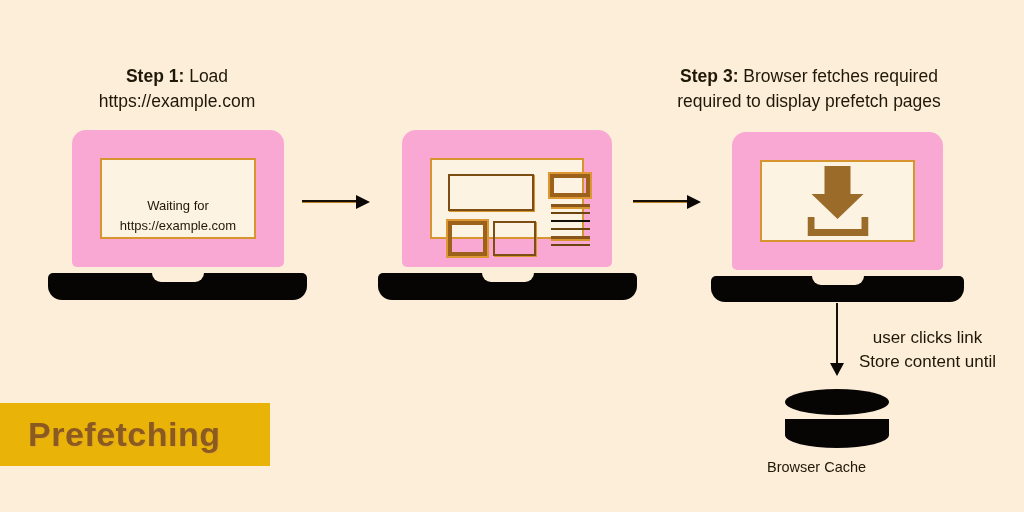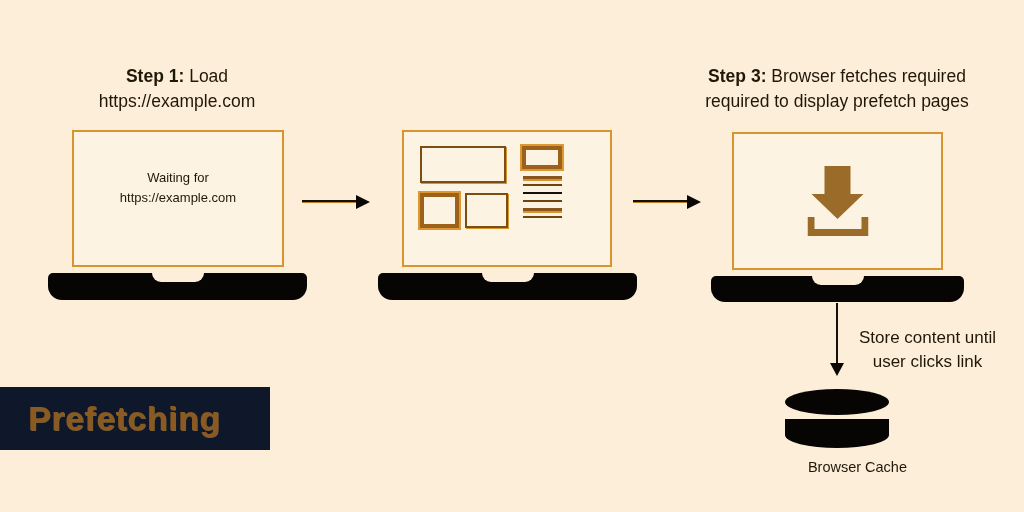--- a/index.html
+++ b/index.html
@@ -13,23 +13,23 @@
 
   
   .step-heading{
     position:absolute;top:64px;text-align:center;
     font-size:17.5px;line-height:1.42;color:#201807;
   }
   .step-heading b{font-weight:bold;}
 
   
   .laptop-frame{
-    position:absolute;background:#22c55e;
+    position:absolute;background:#f9a8d4;
     border-radius:14px 14px 5px 5px;
-    box-sizing:border-box;padding:0;
+    box-sizing:border-box;padding:28px;
   }
   .laptop-screen{
     width:100%;height:100%;background:#fdf3e3;
     border:2px solid #d6952f;box-sizing:border-box;
     position:relative;
   }
   .laptop-base{
     position:absolute;background:#060504;
     border-radius:5px 5px 14px 14px;
   }
@@ -77,44 +77,44 @@
     border-top:13px solid #0a0705;
   }
 
   
   .cache-note{
     position:absolute;left:845px;top:326px;width:165px;
     text-align:center;font-size:17px;line-height:1.42;color:#201807;
   }
   .cache-label{
     position:absolute;left:767px;top:459px;width:140px;
-    text-align:right;font-size:14.5px;color:#201807;
+    text-align:left;font-size:14.5px;color:#201807;
   }
 
   
   .title-box{
-    position:absolute;left:0;top:387px;width:270px;height:63px;
-    background:#0f172a;display:flex;align-items:center;
+    position:absolute;left:0;top:403px;width:270px;height:63px;
+    background:#eab308;display:flex;align-items:center;
   }
   .title-text{
     padding-left:28px;font-size:34px;font-weight:bold;color:#8a5a20;
     text-shadow:1px 1px 0 rgba(216,154,58,.55);
     letter-spacing:.5px;
   }
 </style>
 </head>
 <body>
 
 <div class="canvas">
 
   <div class="step-heading" style="left:61px;width:232px;">
     <div><b>Step 1:</b><span> Load</span></div>
     <div>https://example.com</div>
   </div>
-  <div class="step-heading" style="left:687px;width:300px;">
+  <div class="step-heading" style="left:659px;width:300px;">
     <div><b>Step 3:</b><span> Browser fetches required</span></div>
     <div>required to display prefetch pages</div>
   </div>
 
   <div class="laptop-frame" style="left:72px;top:130px;width:212px;height:137px;">
     <div class="laptop-screen">
       <div class="waiting-text">
         <div>Waiting for</div>
         <div>https://example.com</div>
       </div>
@@ -162,22 +162,22 @@
     </div>
   </div>
   <div class="laptop-base" style="left:711px;top:276px;width:253px;height:26px;">
     <div class="laptop-notch"></div>
   </div>
 
   <div class="v-arrow-line" style="left:836px;top:303px;height:60px;"></div>
   <div class="v-arrow-head" style="left:830px;top:363px;"></div>
 
   <div class="cache-note">
+    <div>user clicks link</div>
     <div>Store content until</div>
-    <div>user clicks link</div>
   </div>
 
   <svg width="112" height="66" viewBox="0 0 112 66" style="position:absolute;left:781px;top:389px;">
     <ellipse cx="56" cy="13" rx="52" ry="13" fill="#060504"></ellipse>
     <path d="M4,30 L108,30 L108,46 A52 13 0 0 1 4,46 Z" fill="#060504"></path>
   </svg>
   <div class="cache-label">Browser Cache</div>
 
   <div class="title-box">
     <div class="title-text">Prefetching</div>

